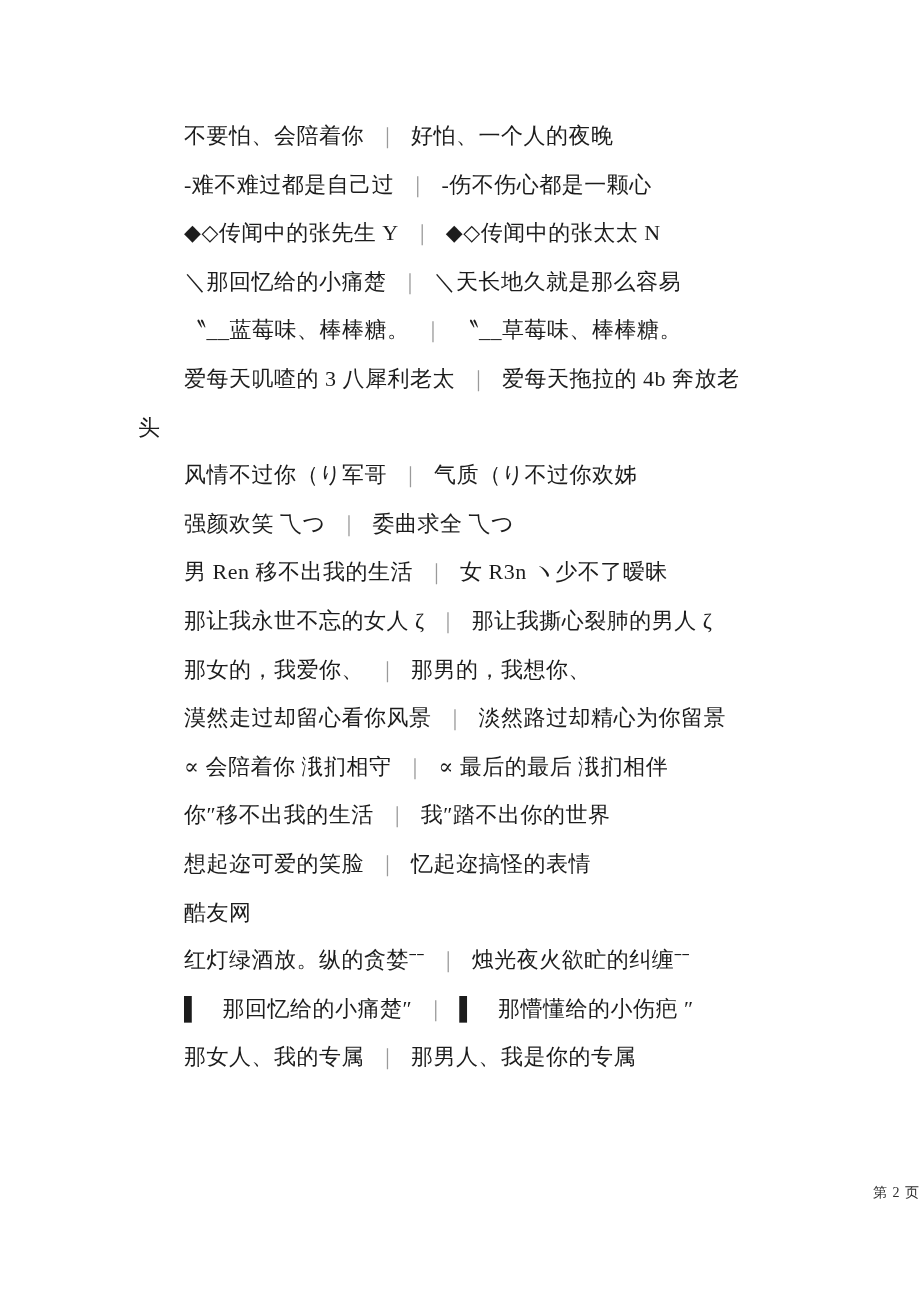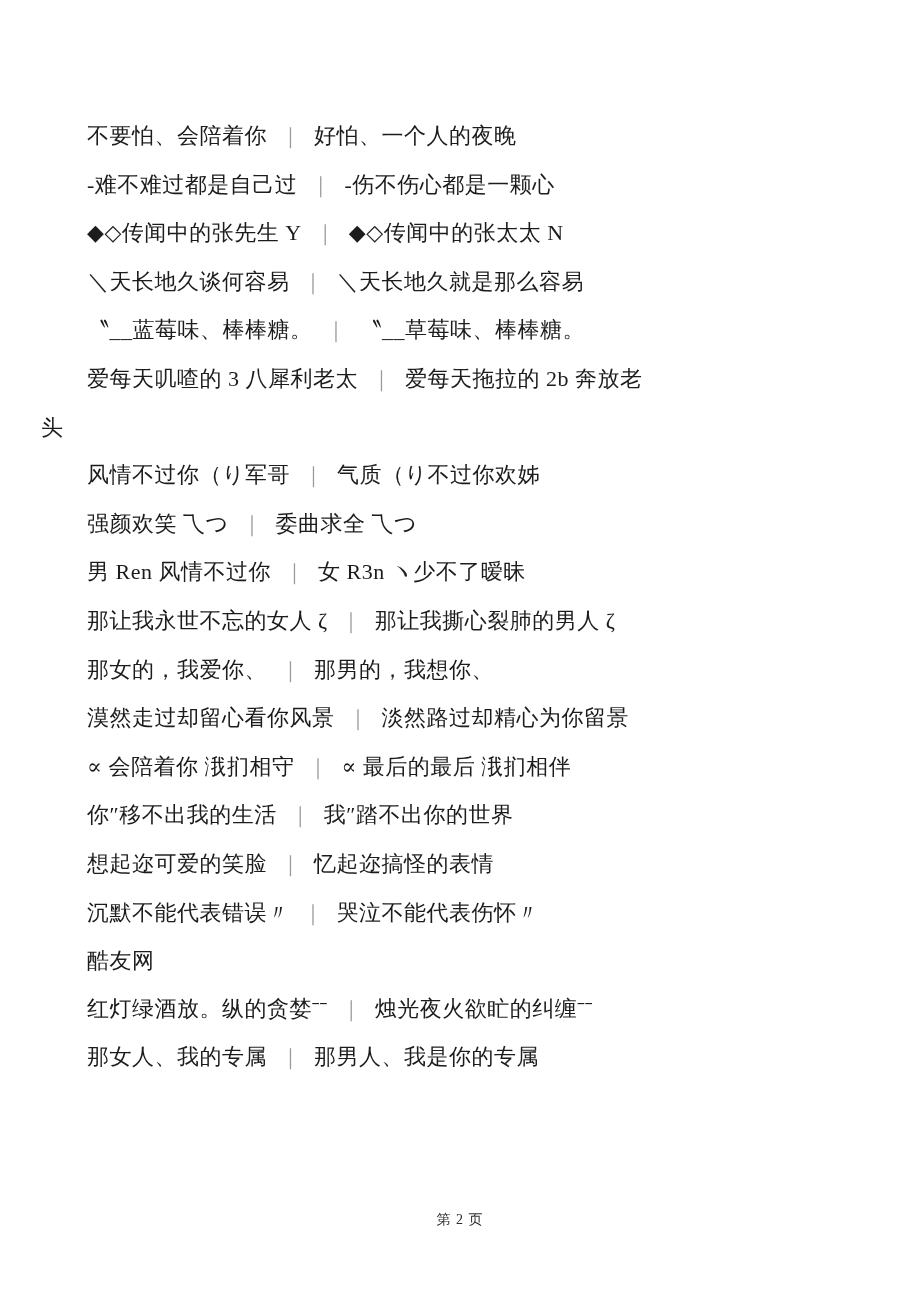--- a/index.html
+++ b/index.html
@@ -7,92 +7,91 @@
     position: relative;
     width: 920px;
     height: 1302px;
     background: #ffffff;
     overflow: hidden;
     font-family: "Liberation Serif", "DejaVu Serif", serif;
     color: #1c1c1c;
   }
   .content {
     padding-top: 112px;
+    padding-left: 138px;
     padding-right: 100px;
-    margin-left: 41px;
   }
   .line {
     font-size: 22px;
     line-height: 47.6px;
     white-space: nowrap;
     text-indent: 46px;
     letter-spacing: 0.5px;
   }
   .line.wrap { text-indent: 0; }
   .sep {
     color: #9a9a9a;
     padding: 0 13px;
     font-size: 21px;
   }
   .footer {
     position: absolute;
     left: 0;
     right: 0;
     top: 1184px;
-    text-align: center;
+    text-align: right;
     font-size: 14px;
     color: #2b2b2b;
     letter-spacing: 1px;
-    margin-top: 27px;
   }
 </style>
 </head>
 <body>
 
 <div class="page">
   <div class="content">
 
     <div class="line"><span>不要怕、会陪着你</span><span class="sep">｜</span><span>好怕、一个人的夜晚</span></div>
 
     <div class="line"><span>-难不难过都是自己过</span><span class="sep">｜</span><span>-伤不伤心都是一颗心</span></div>
 
     <div class="line"><span>◆◇传闻中的张先生 Y</span><span class="sep">｜</span><span>◆◇传闻中的张太太 N</span></div>
 
-    <div class="line"><span>＼天长地久谈何容易</span><span class="sep">｜</span><span>＼天长地久就是那么容易</span></div>
+    <div class="line"><span>＼那回忆给的小痛楚</span><span class="sep">｜</span><span>＼天长地久就是那么容易</span></div>
 
     <div class="line"><span>〝__蓝莓味、棒棒糖。</span><span class="sep">｜</span><span>〝__草莓味、棒棒糖。</span></div>
 
-    <div class="line"><span>爱每天叽喳的 3 八犀利老太</span><span class="sep">｜</span><span>爱每天拖拉的 2b 奔放老</span></div>
+    <div class="line"><span>爱每天叽喳的 3 八犀利老太</span><span class="sep">｜</span><span>爱每天拖拉的 4b 奔放老</span></div>
 
     <div class="line wrap"><span>头</span></div>
 
     <div class="line"><span>风情不过你（り军哥</span><span class="sep">｜</span><span>气质（り不过你欢姊</span></div>
 
     <div class="line"><span>强颜欢笑 乁つ</span><span class="sep">｜</span><span>委曲求全 乁つ</span></div>
 
-    <div class="line"><span>男 Ren 风情不过你</span><span class="sep">｜</span><span>女 R3n ヽ少不了暧昧</span></div>
+    <div class="line"><span>男 Ren 移不出我的生活</span><span class="sep">｜</span><span>女 R3n ヽ少不了暧昧</span></div>
 
 
     <div class="line"><span>那让我永世不忘的女人 ζ</span><span class="sep">｜</span><span>那让我撕心裂肺的男人 ζ</span></div>
 
     <div class="line"><span>那女的，我爱你、</span><span class="sep">｜</span><span>那男的，我想你、</span></div>
 
     <div class="line"><span>漠然走过却留心看你风景</span><span class="sep">｜</span><span>淡然路过却精心为你留景</span></div>
 
     <div class="line"><span>∝ 会陪着你 涐扪相守</span><span class="sep">｜</span><span>∝ 最后的最后 涐扪相伴</span></div>
 
     <div class="line"><span>你″移不出我的生活</span><span class="sep">｜</span><span>我″踏不出你的世界</span></div>
 
     <div class="line"><span>想起迩可爱的笑脸</span><span class="sep">｜</span><span>忆起迩搞怪的表情</span></div>
 
-    <div class="line"><span>沉默不能代表错误〃</span><span class="sep">｜</span><span>哭泣不能代表伤怀〃</span></div>
 
     <div class="line"><span>酷友网</span></div>
 
     <div class="line"><span>红灯绿酒放。纵的贪婪ˉˉ</span><span class="sep">｜</span><span>烛光夜火欲盳的纠缠ˉˉ</span></div>
 
+    <div class="line"><span>▌　那回忆给的小痛楚″</span><span class="sep">｜</span><span>▌　那懵懂给的小伤疤 ″</span></div>
 
     <div class="line"><span>那女人、我的专属</span><span class="sep">｜</span><span>那男人、我是你的专属</span></div>
 
   </div>
 
   <div class="footer">第 2 页</div>
 </div>
 
 </body></html>

